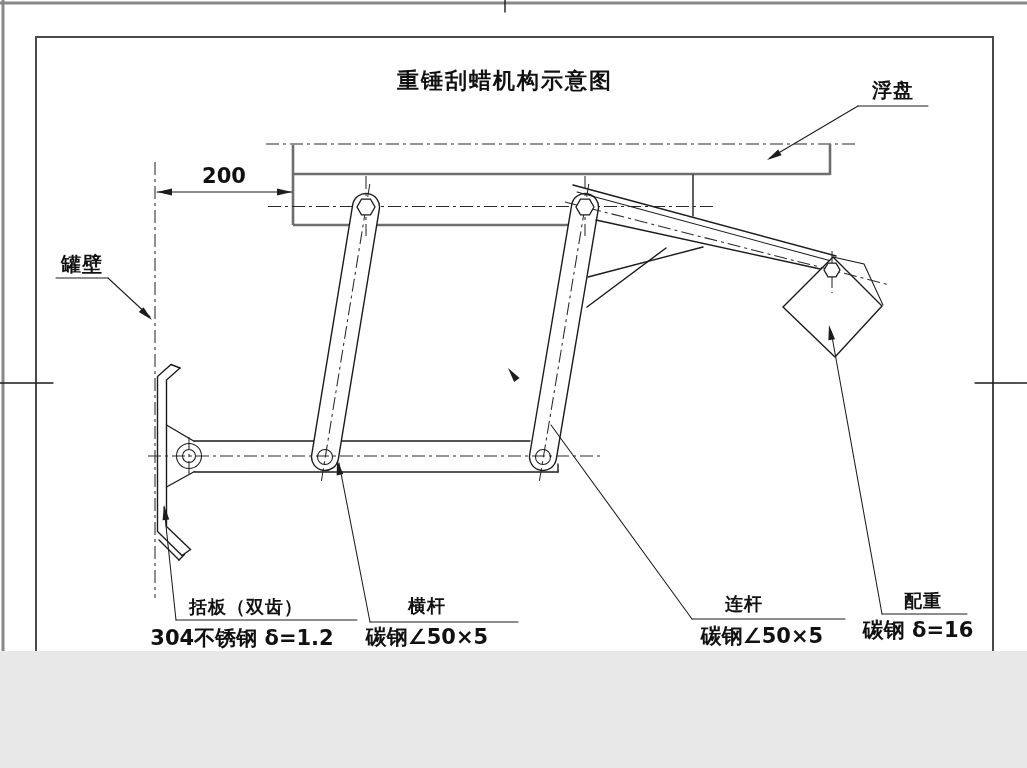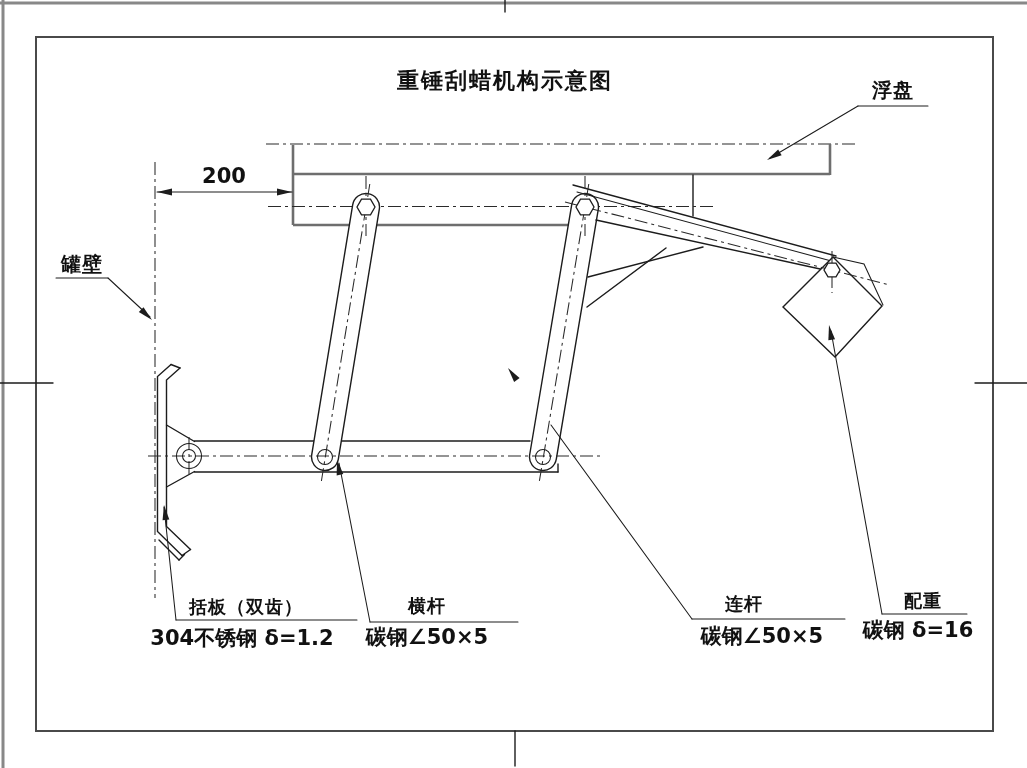--- a/index.html
+++ b/index.html
@@ -1,16 +1,16 @@
 <!DOCTYPE html>
 <html><head>
 <meta charset="utf-8">
 <style>
   html,body{margin:0;padding:0;background:#e8e8e8;}
-  #sheet{position:relative;width:1027px;height:768px;background:#ffffff;overflow:hidden;
+  #sheet{position:relative;width:1027px;height:651px;background:#ffffff;overflow:hidden;
          font-family:"DejaVu Sans","Liberation Sans",sans-serif;}
   svg{display:block}
   .ln{stroke:#1c1c1c;stroke-width:1.4;fill:none;stroke-linecap:round}
   .lt{stroke:#1c1c1c;stroke-width:1.05;fill:none;stroke-linecap:round}
   .md{stroke:#6e6e6e;stroke-width:2.6;fill:none}
   .fr{stroke:#4a4a4a;stroke-width:2;fill:none}
   .pe{stroke:#888888;stroke-width:3;fill:none}
   .ch{stroke:#2a2a2a;stroke-width:1.05;fill:none;stroke-dasharray:13 4 3 4}
   .wh{fill:#ffffff;stroke:#1c1c1c;stroke-width:1.4}
   .hx{fill:#ffffff;stroke:#1c1c1c;stroke-width:1.3}

